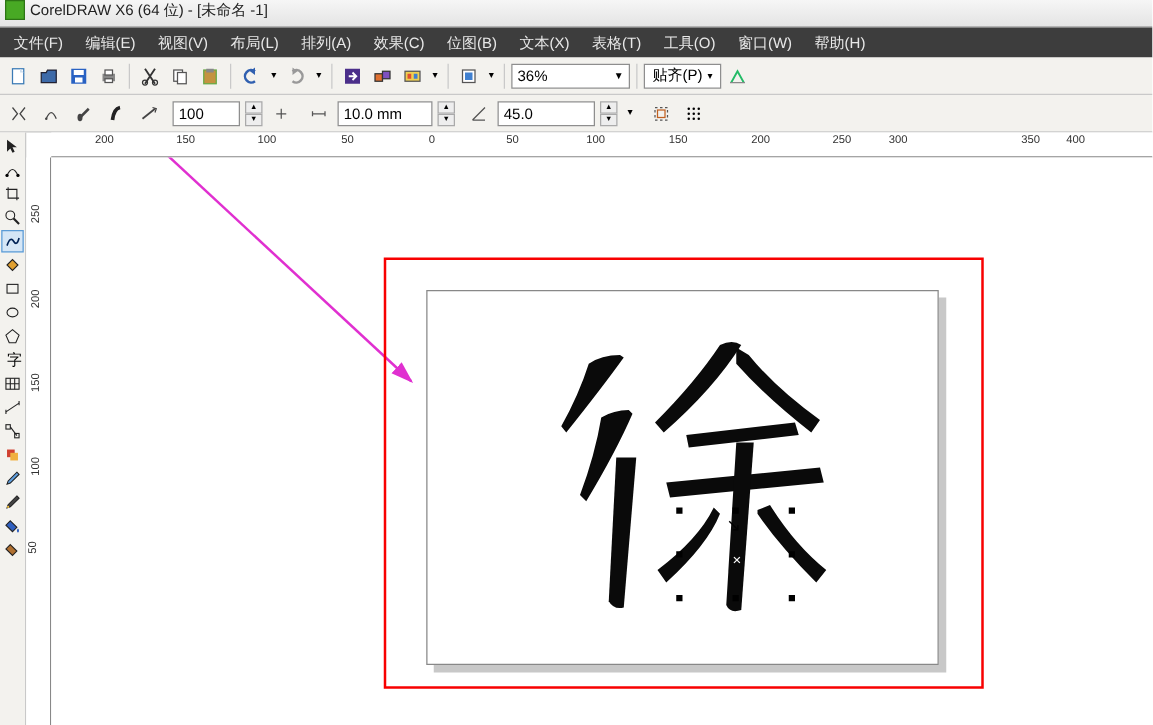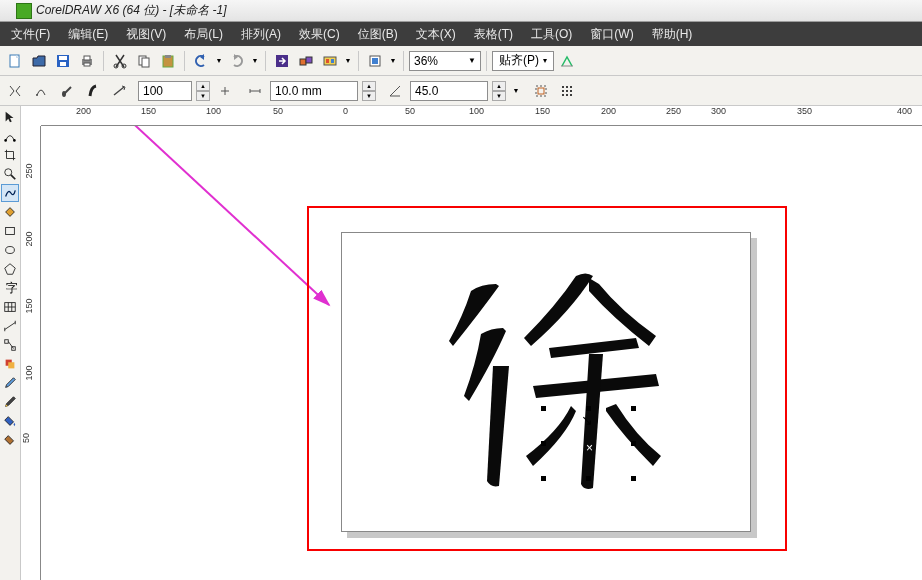--- a/index.html
+++ b/index.html
@@ -1,29 +1,29 @@
 <!DOCTYPE html>
 <html><head>
 <meta charset="utf-8">
 <style>
 * { margin: 0; padding: 0; box-sizing: border-box; font-family: "Microsoft YaHei", "SimSun", Tahoma, sans-serif; }
 body { width: 922px; height: 580px; overflow: hidden; background: #fff; font-size: 12px; color: #000; }
 
-.titlebar { height: 22px; background: linear-gradient(#f6f6f6,#e4e4e4); display: flex; align-items: center; padding: 0 16px; border-bottom: 1px solid #9c9c9c; font-style: italic; }
+.titlebar { height: 22px; background: linear-gradient(#f6f6f6,#e4e4e4); display: flex; align-items: flex-start; padding: 0 4px; border-bottom: 1px solid #9c9c9c; }
 .titlebar .logo { width: 16px; height: 16px; background: #48a924; border: 1px solid #2d7515; margin-right: 4px; }
 .titlebar .title { font-size: 12px; color: #222; }
 
 .menubar { height: 24px; background: #3d3d3d; display: flex; align-items: center; padding: 0 2px; }
 .menubar .menu-item { color: #e8e8e8; padding: 3px 9px; cursor: default; user-select: none; font-size: 12px; }
 
 .toolbar { height: 30px; background: #f3f2ee; border-bottom: 1px solid #c9c9c9; display: flex; align-items: center; padding: 0 4px; gap: 2px; }
 .toolbar .sep { width: 1px; height: 20px; background: #c9c9c9; margin: 0 3px; }
 .t-btn { width: 22px; height: 22px; display: flex; align-items: center; justify-content: center; border: 1px solid transparent; cursor: pointer; }
 .t-btn svg { width: 16px; height: 16px; }
-.zoom-box { width: 72px; height: 20px; border: 1px solid #8e8e8e; background: #fff; padding: 0 4px; display: flex; align-items: center; font-size: 12px; }
+.zoom-box { width: 95px; height: 20px; border: 1px solid #8e8e8e; background: #fff; padding: 0 4px; display: flex; align-items: center; font-size: 12px; }
 .zoom-box .arrow { margin-left: auto; font-size: 8px; }
 .snap-box { display: flex; align-items: center; border: 1px solid #8e8e8e; background: #fff; height: 20px; padding: 0 6px; gap: 4px; font-size: 12px; }
 
 .propbar { height: 30px; background: #f3f2ee; border-bottom: 1px solid #c9c9c9; display: flex; align-items: center; padding: 0 4px; gap: 4px; }
 .p-input { width: 54px; height: 20px; border: 1px solid #8e8e8e; background: #fff; display: flex; align-items: center; padding: 0 4px; font-size: 12px; }
 .spin { width: 14px; height: 20px; display: flex; flex-direction: column; }
 .spin div { flex: 1; background: #eee; border: 1px solid #aaa; font-size: 6px; display: flex; align-items:center; justify-content:center; }
 
 .workspace { display: flex; height: calc(100% - 106px); }
 .toolbox { width: 21px; background: #f3f2ee; border-right: 1px solid #c9c9c9; display: flex; flex-direction: column; align-items: center; padding-top: 2px; gap: 1px; }
@@ -223,21 +223,21 @@
       <svg viewBox="0 0 16 16">
         <path d="M4 8 L12 8 M8 4 L8 12" stroke="#555"></path>
       </svg>
     </div>
   <div class="sep"></div>
   <div class="t-btn">
       <svg viewBox="0 0 16 16">
         <path d="M3 8 L13 8 M3 6 L3 10 M13 6 L13 10" stroke="#555"></path>
       </svg>
     </div>
-  <div class="p-input" style="width:88px">
+  <div class="p-input" style="width:76px">
       <span>10.0 mm</span>
     </div>
   <div class="spin">
       <div>▲</div>
       <div>▼</div>
     </div>
   <div class="sep"></div>
   <div class="t-btn">
       <svg viewBox="0 0 16 16">
         <path d="M3 13 L13 3 M3 13 L13 13" stroke="#555"></path>
@@ -385,22 +385,22 @@
       <div class="tick" style="left:100px">150</div>
       <div class="tick" style="left:165px">100</div>
       <div class="tick" style="left:232px">50</div>
       <div class="tick" style="left:302px">0</div>
       <div class="tick" style="left:364px">50</div>
       <div class="tick" style="left:428px">100</div>
       <div class="tick" style="left:494px">150</div>
       <div class="tick" style="left:560px">200</div>
       <div class="tick" style="left:625px">250</div>
       <div class="tick" style="left:670px">300</div>
-      <div class="tick" style="left:756px">350</div>
-      <div class="tick" style="left:856px">400</div>
+      <div class="tick" style="left:776px">350</div>
+      <div class="tick" style="left:812px">400</div>
     </div>
 
     <div class="canvas-wrap">
 
       <div class="ruler-v">
         <div class="tick" style="top:40px;transform:rotate(-90deg)">250</div>
         <div class="tick" style="top:108px;transform:rotate(-90deg)">200</div>
         <div class="tick" style="top:175px;transform:rotate(-90deg)">150</div>
         <div class="tick" style="top:242px;transform:rotate(-90deg)">100</div>
         <div class="tick" style="top:307px;transform:rotate(-90deg)">50</div>

